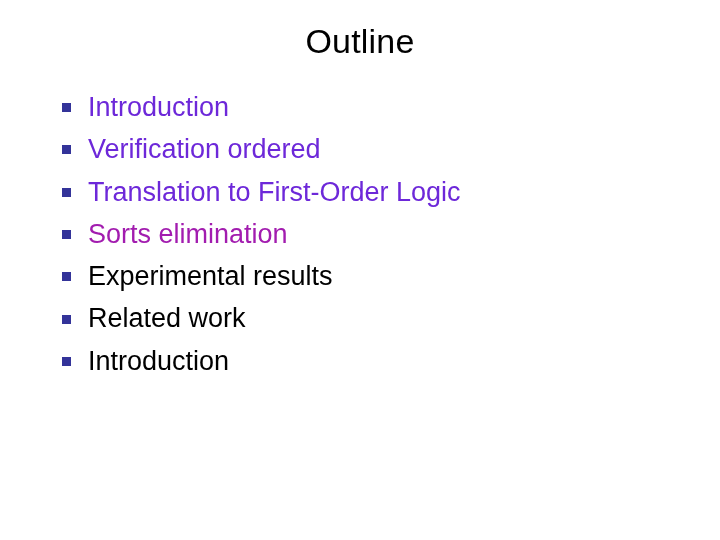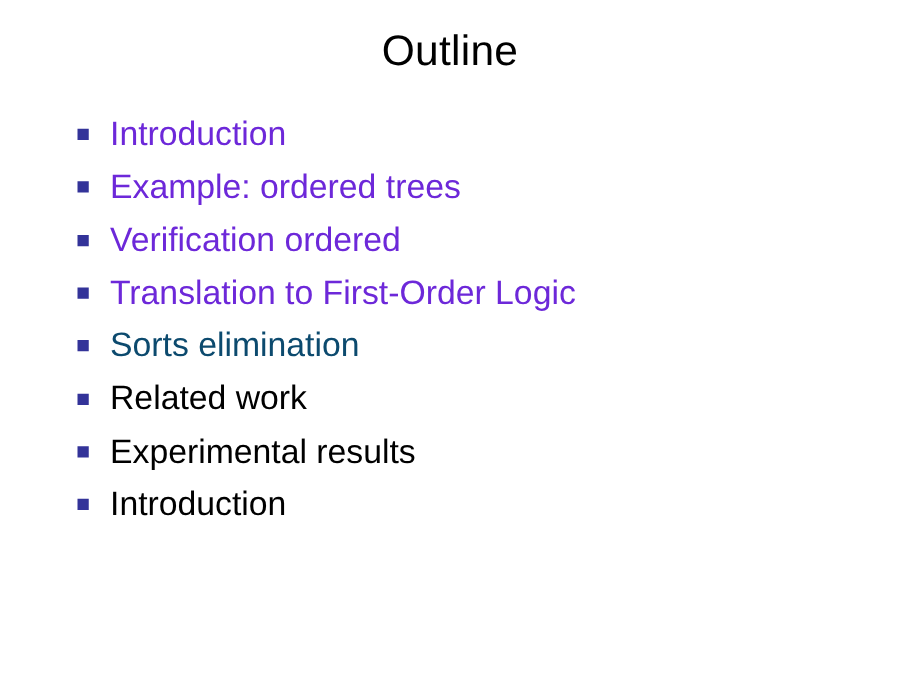--- a/index.html
+++ b/index.html
@@ -54,66 +54,62 @@
     background: #333399;
     display: block;
   }
   .item-label {
     font-size: 27px;
     font-weight: 400;
     line-height: 1.05;
     white-space: nowrap;
   }
   .tone-gray  { color: #6d28d9; }
-  .tone-accent{ color: #0c4a6e; }
+  .tone-accent{ color: #a21caf; }
   .tone-black { color: #000000; }
 </style>
 </head>
 <body>
 
 <div id="slide">
 
   <div id="slide-title">Outline</div>
 
   <ul id="outline-list">
 
     <li class="outline-item">
       <span class="bullet-square"></span>
       <span class="item-label tone-gray">Introduction</span>
     </li>
 
-    <li class="outline-item">
-      <span class="bullet-square"></span>
-      <span class="item-label tone-gray">Example: ordered trees</span>
-    </li>
 
     <li class="outline-item">
       <span class="bullet-square"></span>
       <span class="item-label tone-gray">Verification ordered</span>
     </li>
 
     <li class="outline-item">
       <span class="bullet-square"></span>
       <span class="item-label tone-gray">Translation to First-Order Logic</span>
     </li>
 
     <li class="outline-item">
       <span class="bullet-square"></span>
       <span class="item-label tone-accent">Sorts elimination</span>
     </li>
 
 
     <li class="outline-item">
       <span class="bullet-square"></span>
-      <span class="item-label tone-black">Related work</span>
+      <span class="item-label tone-black">Experimental results</span>
     </li>
 
     <li class="outline-item">
       <span class="bullet-square"></span>
-      <span class="item-label tone-black">Experimental results</span>
+      <span class="item-label tone-black">Related work</span>
     </li>
 
     <li class="outline-item">
       <span class="bullet-square"></span>
       <span class="item-label tone-black">Introduction</span>
     </li>
 
   </ul>
 </div>
 

